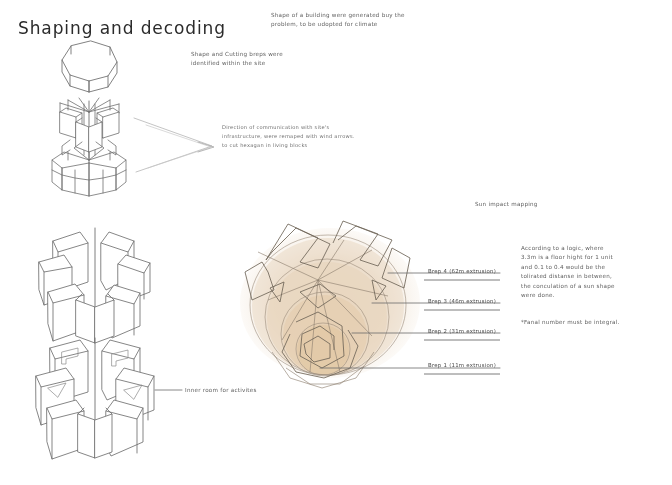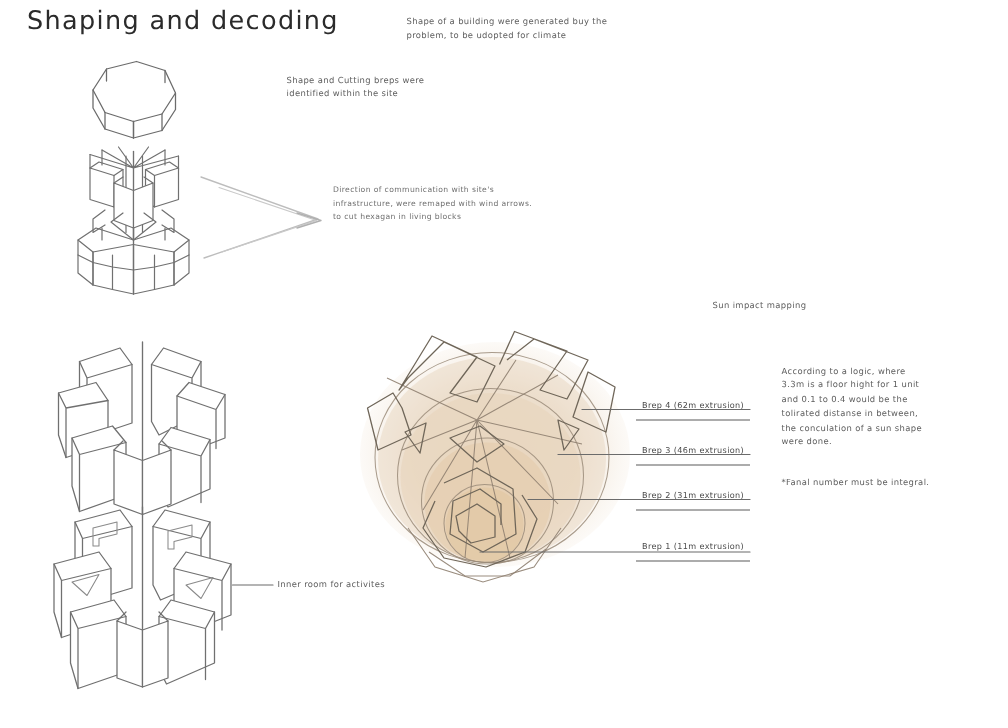--- a/index.html
+++ b/index.html
@@ -14,21 +14,21 @@
   #board {
     position: relative;
     width: 672px;
     height: 485px;
     background: #ffffff;
     overflow: hidden;
   }
   .page-title {
     position: absolute;
     left: 18px;
-    top: 4px;
+    top: 18px;
     font-family: "DejaVu Sans", sans-serif;
     font-size: 17px;
     font-weight: 400;
     letter-spacing: 0.9px;
     color: #2b2b2b;
     white-space: nowrap;
   }
   .note {
     position: absolute;
     font-family: "DejaVu Sans", sans-serif;

